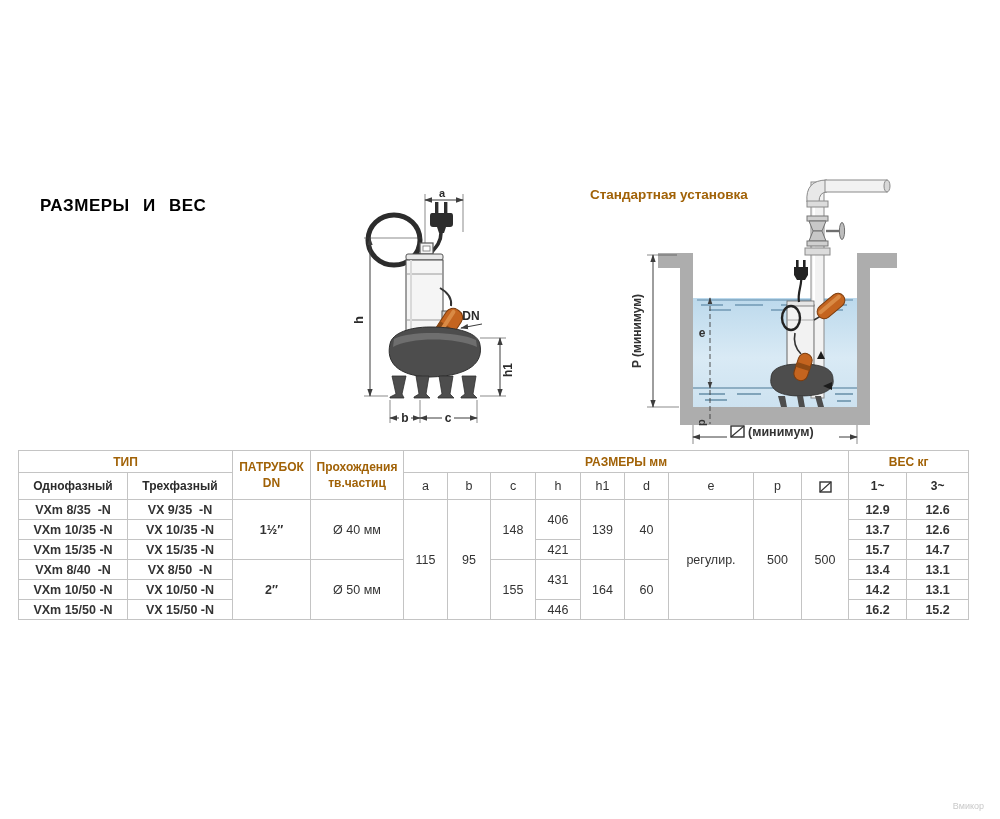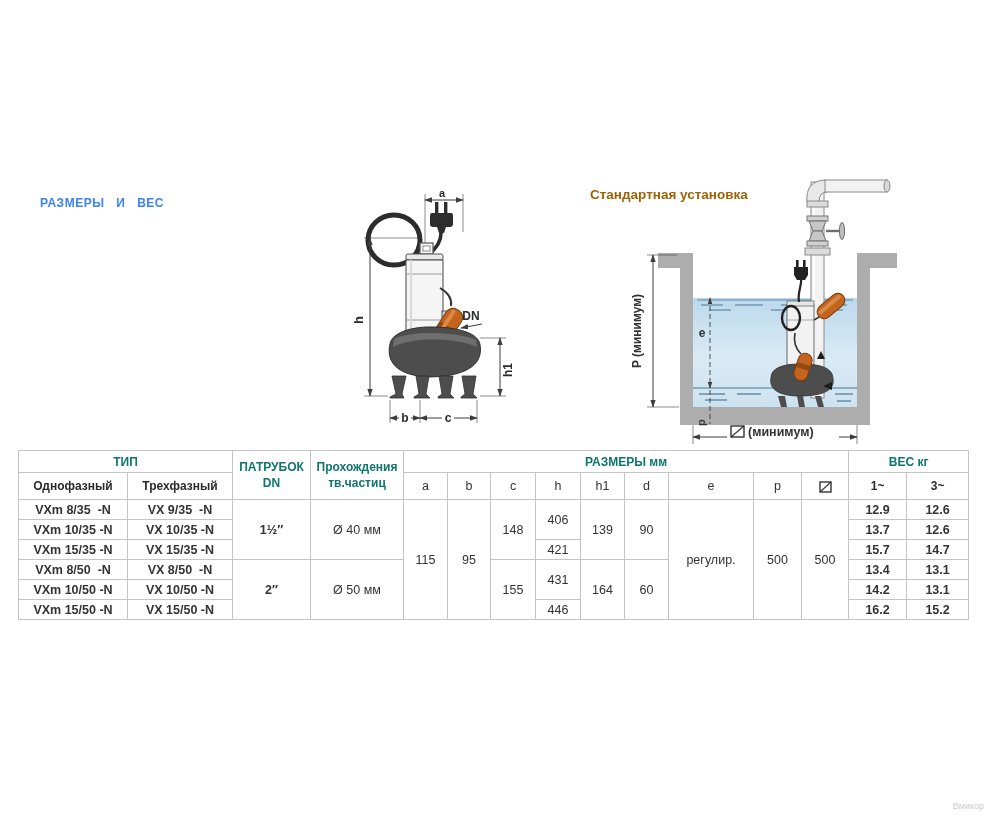--- a/index.html
+++ b/index.html
@@ -1,31 +1,31 @@
 <!DOCTYPE html>
 <html><head>
 <meta charset="utf-8">
 <style>
   html,body{margin:0;padding:0;}
   body{width:1000px;height:819px;position:relative;background:#ffffff;overflow:hidden;
        font-family:"Liberation Sans",sans-serif;color:#2b2b2b;}
   .page{position:absolute;inset:0;}
-  .doc-title{position:absolute;left:40px;top:196px;font-size:12px;font-weight:bold;
-             color:#3b82f6;letter-spacing:.5px;word-spacing:8px;}
+  .doc-title{position:absolute;left:40px;top:196px;font-size:17px;font-weight:bold;
+             color:#000000;letter-spacing:.5px;word-spacing:8px;}
   .pump-wrap{position:absolute;left:330px;top:170px;width:200px;height:278px;}
   .install-wrap{position:absolute;left:585px;top:168px;width:350px;height:292px;}
   .install-title{position:absolute;left:5px;top:19px;font-size:13.5px;font-weight:bold;color:#a16207;}
   .install-wrap svg{position:absolute;left:0;top:0;}
   svg text{font-family:"Liberation Sans",sans-serif;}
 
   table.spec{position:absolute;left:18px;top:450px;width:950px;border-collapse:collapse;
              table-layout:fixed;border:1.3px solid #8f8f8f;}
   table.spec td{border:1px solid #c4c4c4;text-align:center;vertical-align:middle;
                 padding:0 2px;font-size:12.5px;color:#333;}
-  tr.h1row td{height:21px;font-size:12px;font-weight:bold;color:#0f766e;}
+  tr.h1row td{height:21px;font-size:12px;font-weight:bold;color:#a16207;}
   tr.h2row td{height:26px;}
   tr.h2row td.th{font-size:12px;font-weight:bold;color:#2b2b2b;}
   tr.h2row td.thl{font-size:12.5px;font-weight:normal;color:#333;}
   td.twoLine{line-height:1.35;font-size:12px;font-weight:bold;color:#2b2b2b;}
   tr.r td{height:19px;}
   td.model{text-align:left;padding-left:8px;font-weight:bold;font-size:12.5px;
            color:#2b2b2b;white-space:pre;}
   td.wt{font-weight:bold;font-size:12.5px;color:#2b2b2b;margin-top:40px;}
   td.portcell{font-weight:bold;color:#2b2b2b;}
   tr.r0 td{border-top:1.5px solid #8f8f8f;}
@@ -302,42 +302,42 @@
     <tr class="r r0">
       <td class="model">VXm 8/35  -N</td>
       <td class="model">VX 9/35  -N</td>
       <td rowspan="3" class="portcell">1½″</td>
       <td rowspan="3">Ø 40 мм</td>
       <td rowspan="6">115</td>
       <td rowspan="6">95</td>
       <td rowspan="3">148</td>
       <td rowspan="2">406</td>
       <td rowspan="3">139</td>
-      <td rowspan="3">90</td>
+      <td rowspan="3">40</td>
       <td rowspan="6">регулир.</td>
       <td rowspan="6">500</td>
       <td rowspan="6">500</td>
       <td class="wt">12.9</td>
       <td class="wt">12.6</td>
     </tr>
     <tr class="r">
       <td class="model">VXm 10/35 -N</td>
       <td class="model">VX 10/35 -N</td>
       <td class="wt">13.7</td>
       <td class="wt">12.6</td>
     </tr>
     <tr class="r">
       <td class="model">VXm 15/35 -N</td>
       <td class="model">VX 15/35 -N</td>
       <td>421</td>
       <td class="wt">15.7</td>
       <td class="wt">14.7</td>
     </tr>
     <tr class="r gsep">
-      <td class="model">VXm 8/50  -N</td>
+      <td class="model">VXm 8/40  -N</td>
       <td class="model">VX 8/50  -N</td>
       <td rowspan="3" class="portcell">2″</td>
       <td rowspan="3">Ø 50 мм</td>
       <td rowspan="3">155</td>
       <td rowspan="2">431</td>
       <td rowspan="3">164</td>
       <td rowspan="3">60</td>
       <td class="wt">13.4</td>
       <td class="wt">13.1</td>
     </tr>

